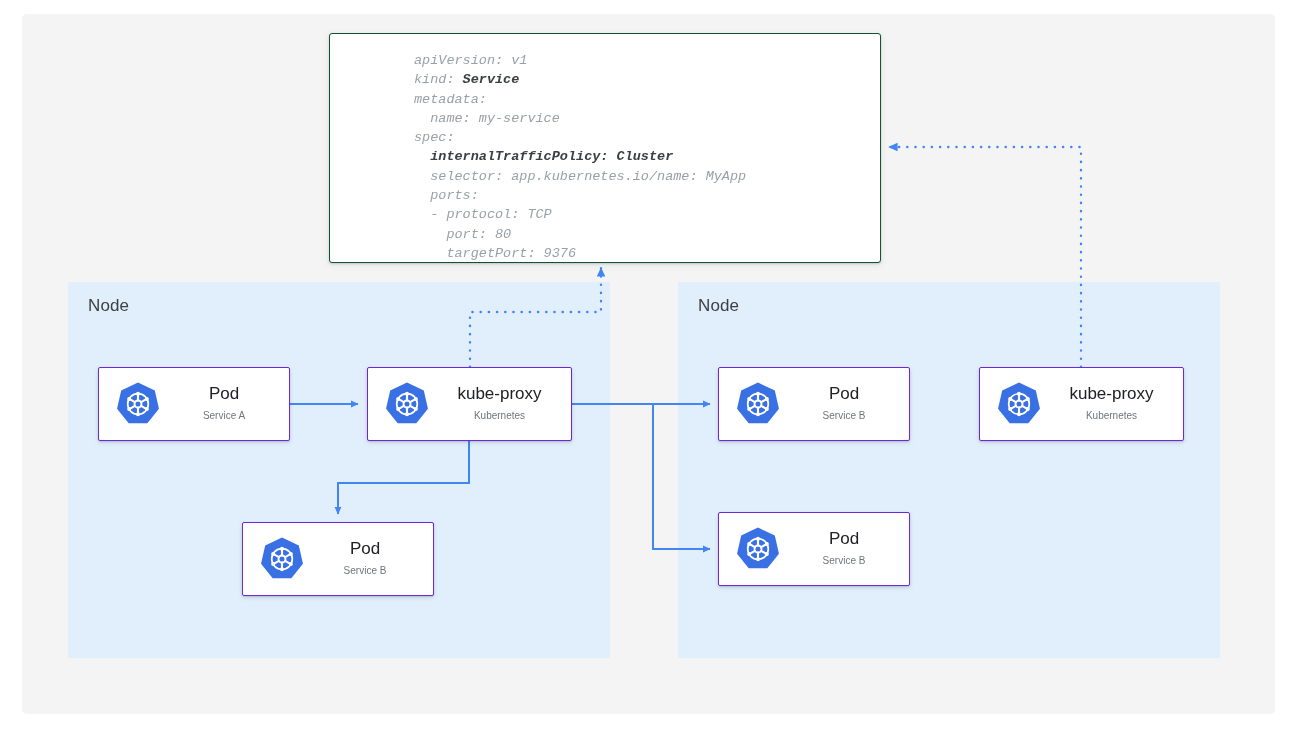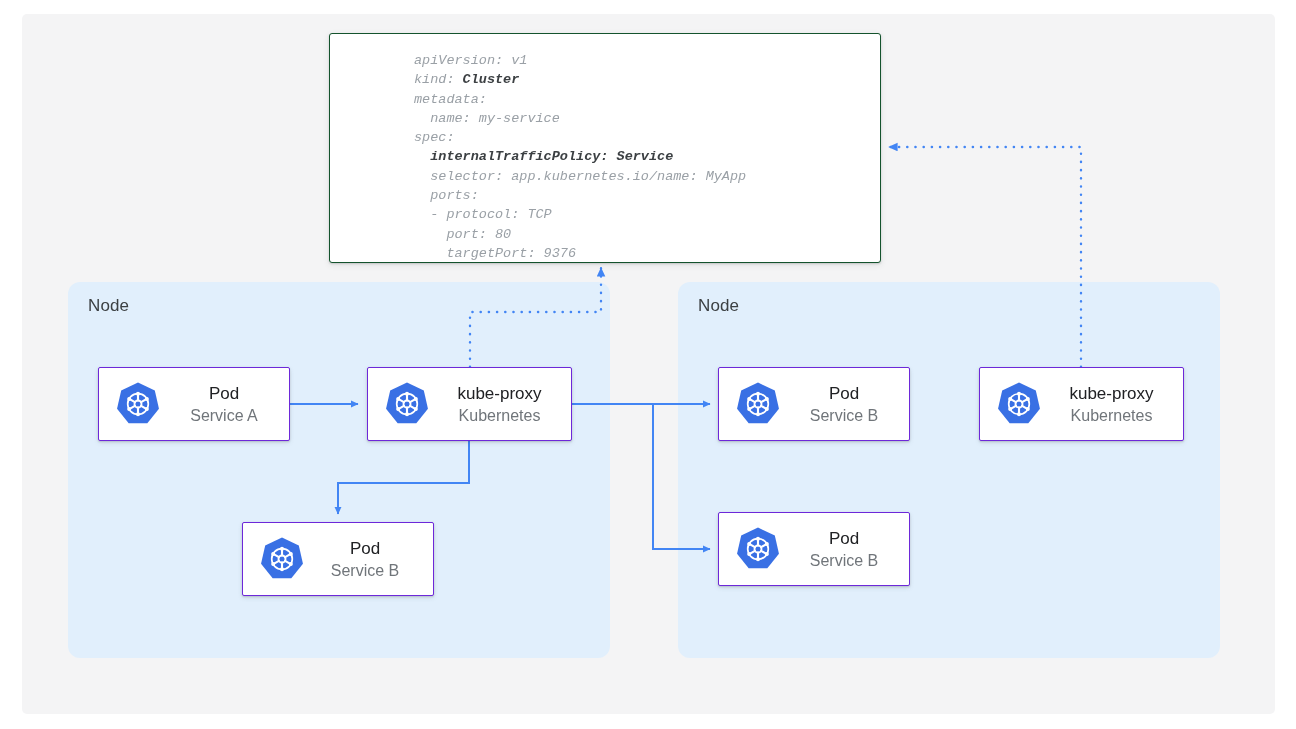--- a/index.html
+++ b/index.html
@@ -25,21 +25,21 @@
     top: 14px;
     width: 1253px;
     height: 700px;
     background: #f4f4f5;
     border-radius: 5px;
   }
   
   .node-panel {
     position: absolute;
     background: #e1effc;
-    border-radius: 12px;
+    border-radius: 0;
   }
   #node-left  { left: 68px;  top: 282px; width: 542px; height: 376px; }
   #node-right { left: 678px; top: 282px; width: 542px; height: 376px; }
   .node-label {
     position: absolute;
     left: 20px;
     top: 14px;
     font-size: 17px;
     color: #3c4043;
     letter-spacing: 0.1px;
@@ -67,21 +67,21 @@
     padding-right: 14px;
     overflow: hidden;
   }
   .box .title {
     font-size: 17px;
     color: #202124;
     line-height: 22px;
     white-space: nowrap;
   }
   .box .subtitle {
-    font-size: 16px;
+    font-size: 10px;
     color: #70757a;
     line-height: 21px;
     white-space: nowrap;
     text-align: right;
   }
   #box-pod-a      { left: 98px;  top: 367px; width: 192px; height: 74px; }
   #box-kube-left  { left: 367px; top: 367px; width: 205px; height: 74px; }
   #box-pod-b-left { left: 242px; top: 522px; width: 192px; height: 74px; }
   #box-pod-b-r1   { left: 718px; top: 367px; width: 192px; height: 74px; }
   #box-pod-b-r2   { left: 718px; top: 512px; width: 192px; height: 74px; }
@@ -163,25 +163,25 @@
 
     <path d="M572,404 L653,404 L653,549 L710,549" fill="none" stroke="#4285f4" stroke-width="2" stroke-linejoin="miter" marker-end="url(#arrowSolid)"></path>
 
     <path d="M470,367 L470,312 L601,312 L601,268" fill="none" stroke="#4285f4" stroke-width="2.4" stroke-linecap="round" stroke-dasharray="0.2 8" marker-end="url(#arrowDot)"></path>
 
     <path d="M1081,367 L1081,147 L889,147" fill="none" stroke="#4285f4" stroke-width="2.4" stroke-linecap="round" stroke-dasharray="0.2 8" marker-end="url(#arrowDot)"></path>
   </svg>
 
   <div id="yaml-card">
     <pre id="yaml-code">apiVersion: v1
-kind: <span class="b">Cluster</span>
+kind: <span class="b">Service</span>
 metadata:
   name: my-service
 spec:
-<span class="b">  internalTrafficPolicy: Service</span>
+<span class="b">  internalTrafficPolicy: Cluster</span>
   selector: app.kubernetes.io/name: MyApp
   ports:
   - protocol: TCP
     port: 80
     targetPort: 9376</pre>
   </div>
 
   <div class="box" id="box-pod-a">
     <span class="k8s-icon" style="display: inline-block; line-height: 0;"><svg width="46" height="46" viewBox="0 0 46 46" xmlns="http://www.w3.org/2000/svg">
           <polygon points="23.00,1.50 39.81,9.59 43.96,27.78 32.33,42.37 13.67,42.37 2.04,27.78 6.19,9.59" fill="#3970e4"></polygon>

